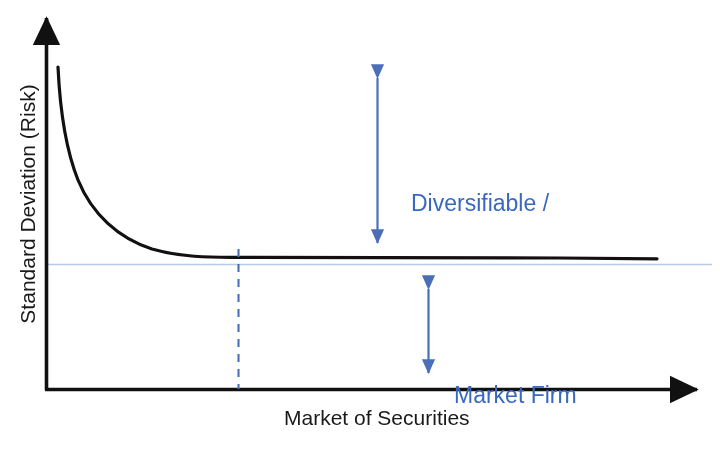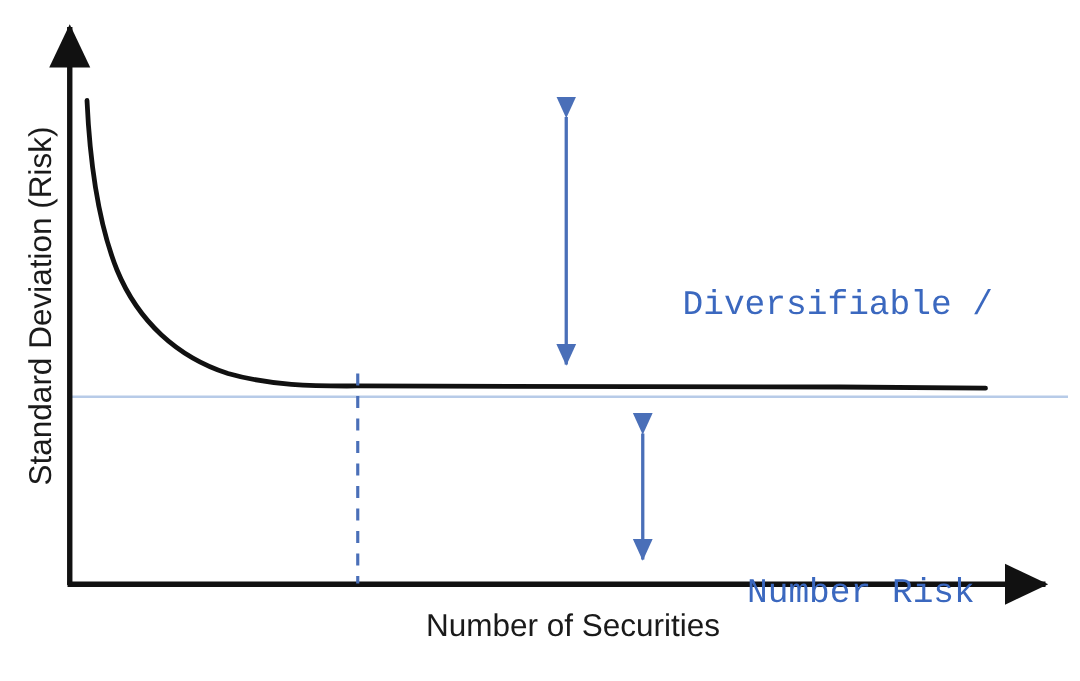--- a/index.html
+++ b/index.html
@@ -39,26 +39,25 @@
     transform: rotate(-90deg);
     transform-origin: center center;
   }
   #xlabel {
     left: 284px;
     top: 406px;
   }
   .annot {
     position: absolute;
     color: #3b68bf;
-    font-family: Liberation Mono, monospace;
+    font-family: Liberation Sans, sans-serif;
     font-size: 23px;
     font-weight: 400;
     line-height: 31px;
     white-space: pre;
-    margin-left: 44px;
   }
   #annot-diversifiable {
     left: 411px;
     top: 126px;
   }
   #annot-market {
     left: 454px;
     top: 318px;
   }
 </style>
@@ -95,23 +94,23 @@
 
     <line x1="238.5" y1="249" x2="238.5" y2="389" stroke="#4a6fb8" stroke-width="2.1" stroke-dasharray="8 7"></line>
 
     <line x1="377.5" y1="78" x2="377.5" y2="243" stroke="#4a6fb8" stroke-width="2.2" marker-start="url(#blue-arrow-start)" marker-end="url(#blue-arrow-end)"></line>
 
     <line x1="428.5" y1="289" x2="428.5" y2="373" stroke="#4a6fb8" stroke-width="2.2" marker-start="url(#blue-arrow-start)" marker-end="url(#blue-arrow-end)"></line>
   </svg>
 
   <div class="axis-label" id="ylabel">Standard Deviation (Risk)</div>
 
-  <div class="axis-label" id="xlabel">Number of Securities</div>
+  <div class="axis-label" id="xlabel">Market of Securities</div>
 
   <div class="annot" id="annot-diversifiable">
     <div>Diversifiable /</div>
   </div>
 
   <div class="annot" id="annot-market">
-    <div>Number Risk</div>
+    <div>Market Firm</div>
   </div>
 
 </div>
 
 </body></html>

